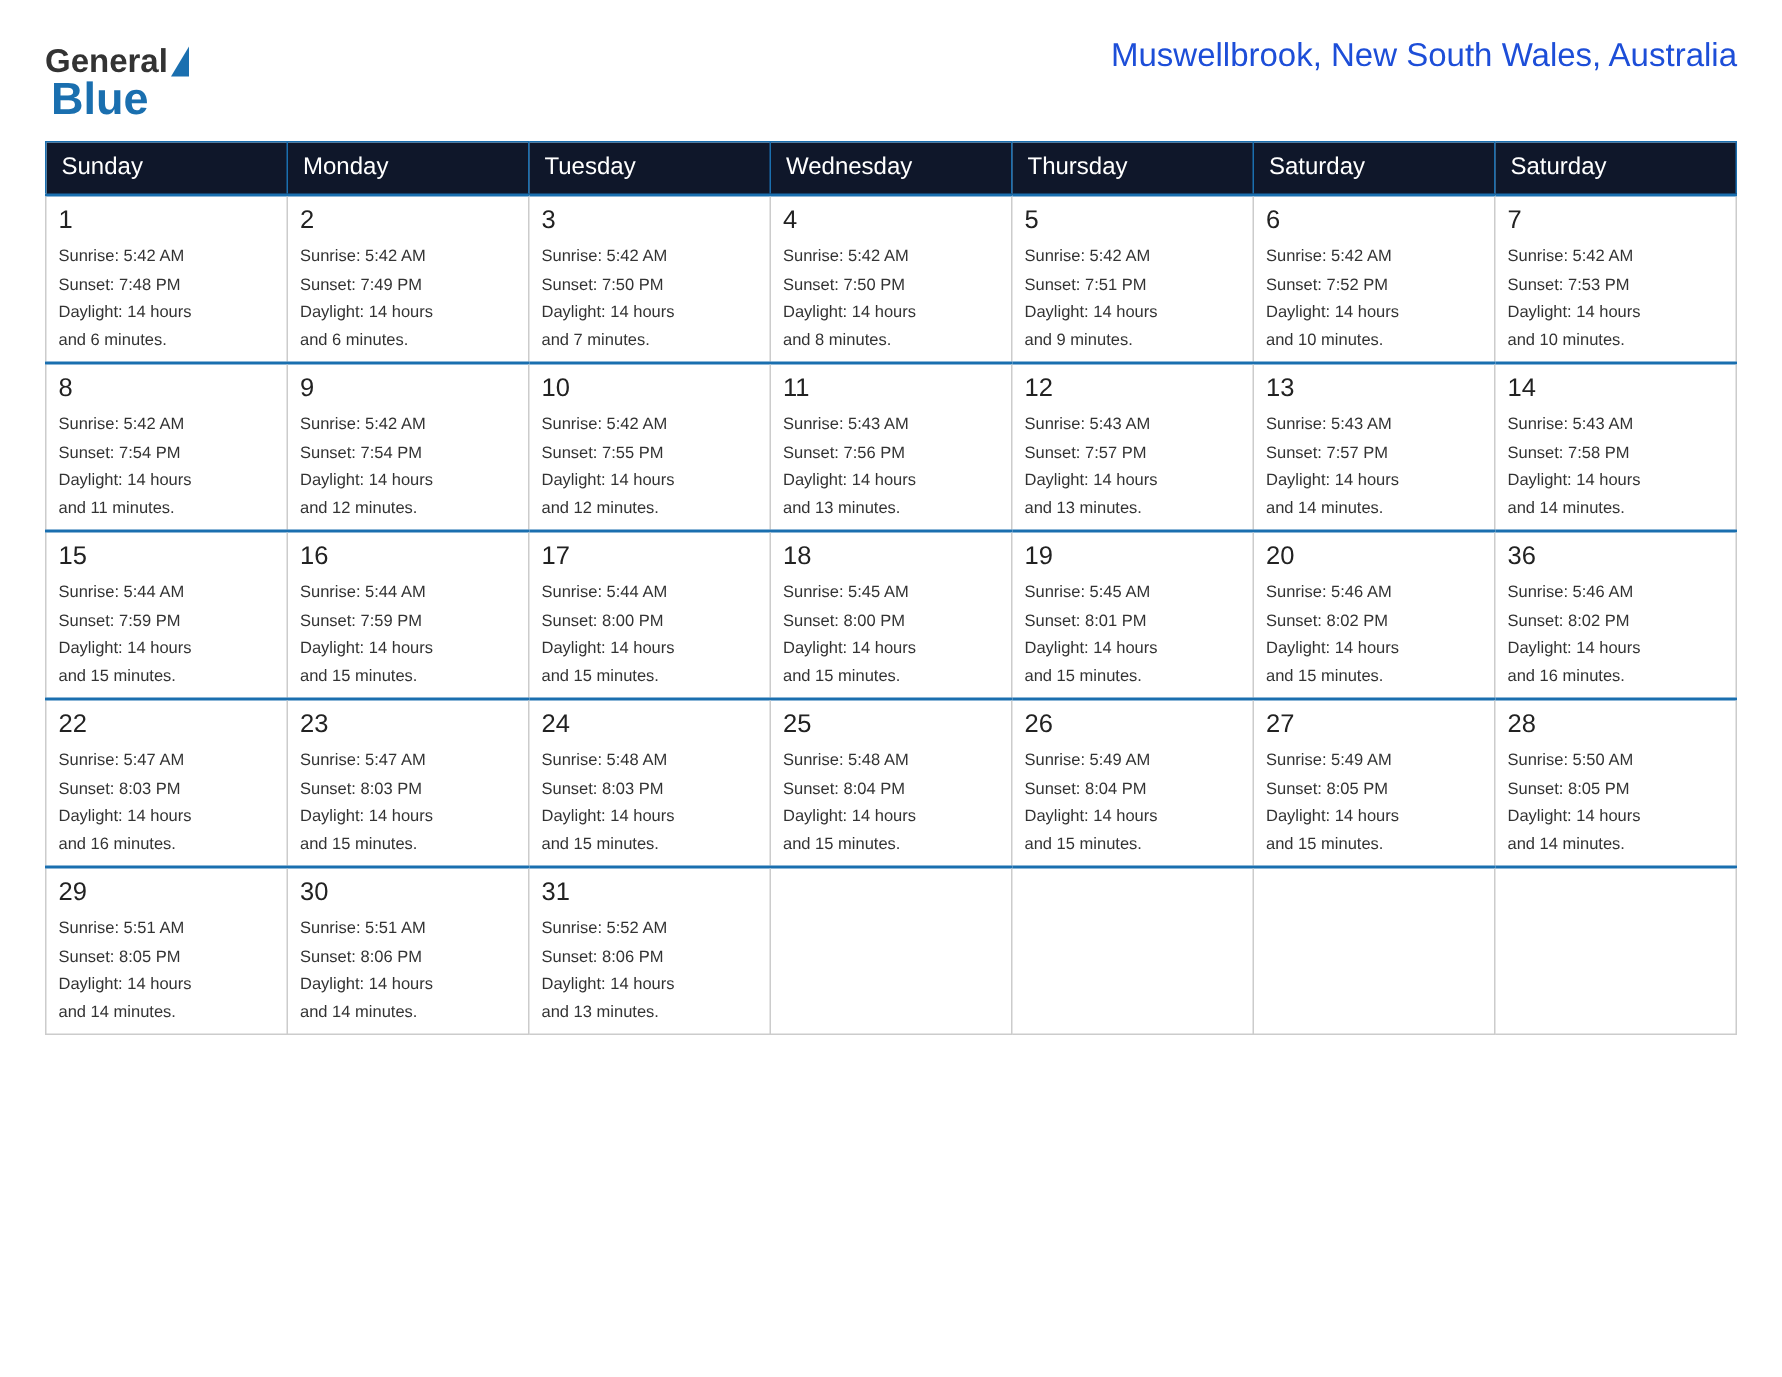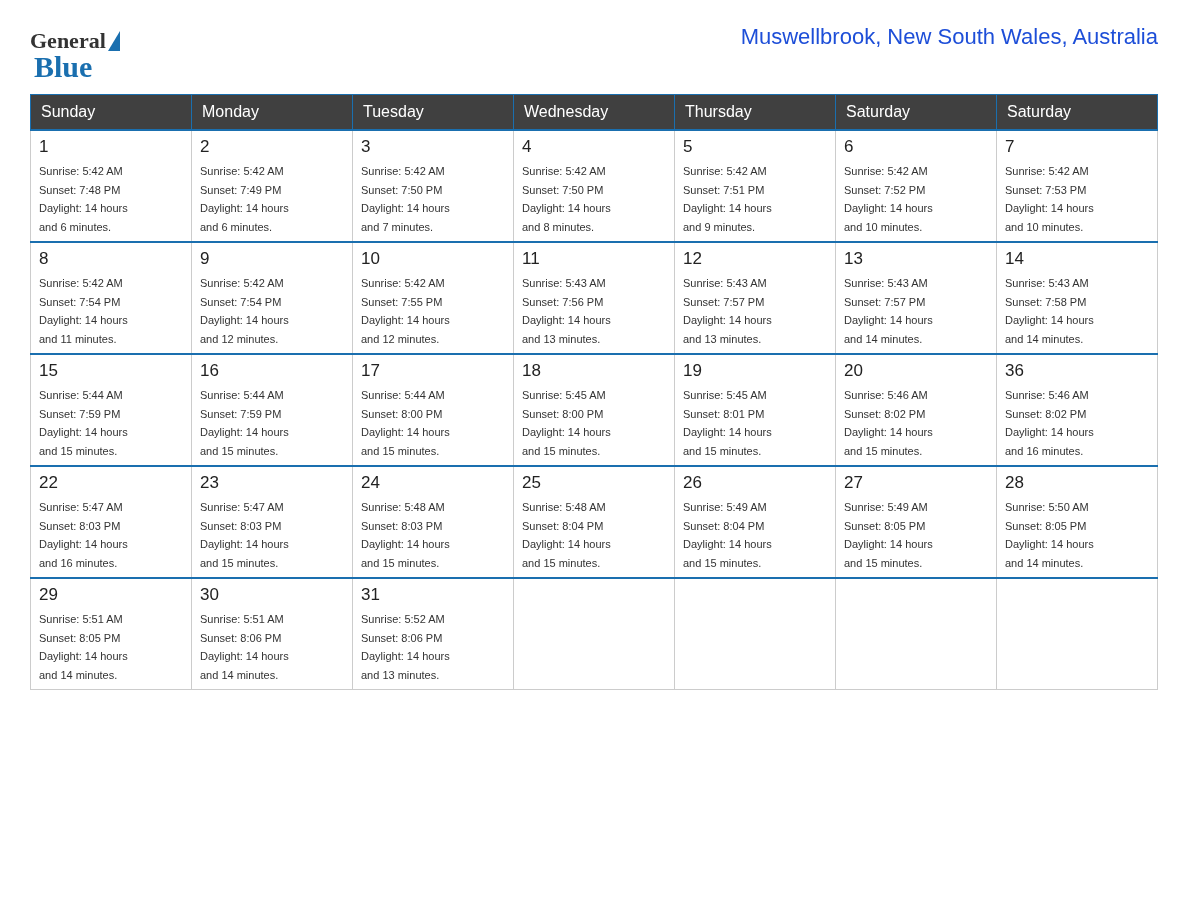--- a/index.html
+++ b/index.html
@@ -14,21 +14,20 @@
       display: flex;
       justify-content: space-between;
       align-items: flex-start;
       margin-bottom: 10px;
     }
     .logo {
       display: flex;
       flex-direction: column;
       align-items: flex-start;
       padding-top: 8px;
-      font-family: Liberation Serif, serif;
     }
     .logo-text {
       font-size: 22px;
       font-weight: bold;
       color: #333;
       display: flex;
       align-items: center;
       gap: 0;
     }
     .logo-general {
@@ -63,21 +62,21 @@
       font-size: 22px;
       color: #1d4ed8;
       margin-top: 4px;
     }
     .calendar {
       width: 100%;
       border-collapse: collapse;
       margin-top: 6px;
     }
     .calendar th {
-      background-color: #404040;
+      background-color: #0f172a;
       color: #fff;
       text-align: left;
       padding: 8px 10px;
       font-size: 16px;
       font-weight: normal;
       border: 1px solid #1a6faf;
     }
     .calendar td {
       vertical-align: top;
       border: 1px solid #ccc;

